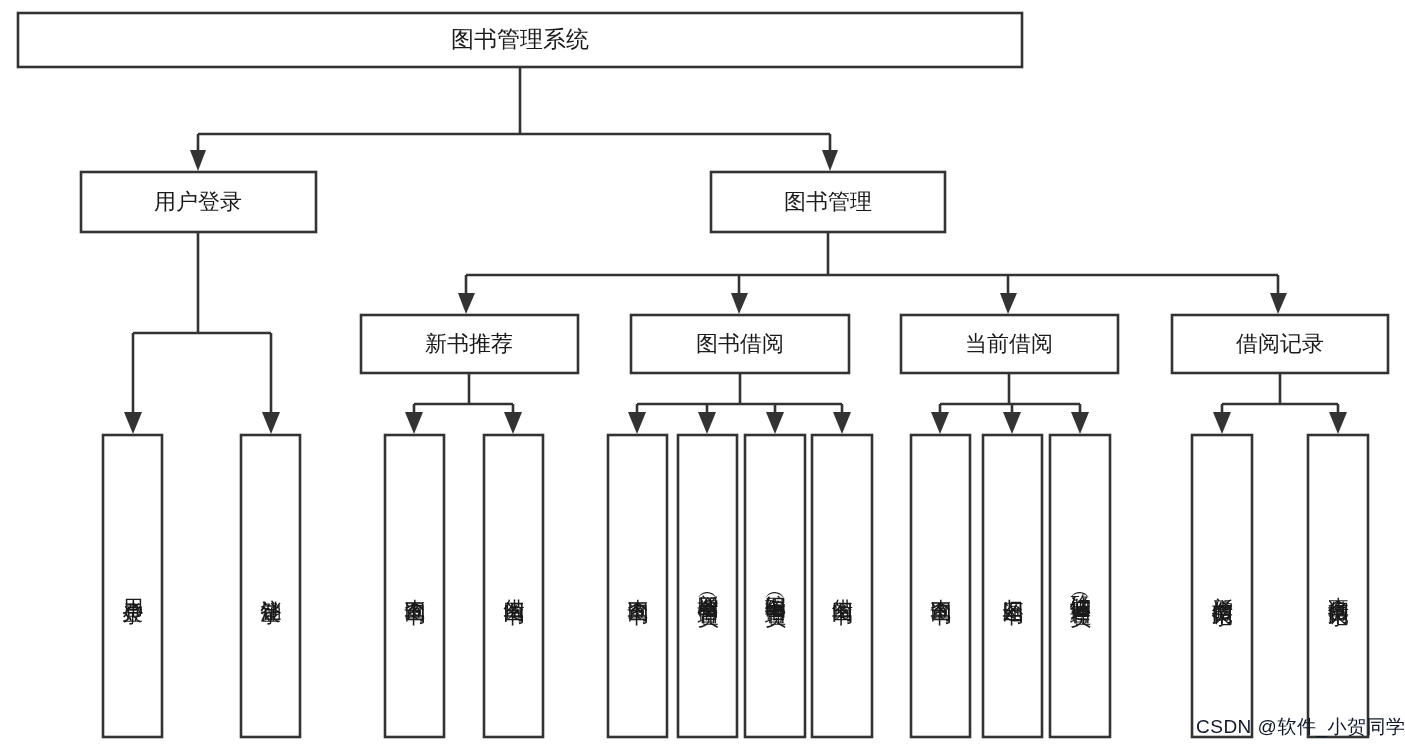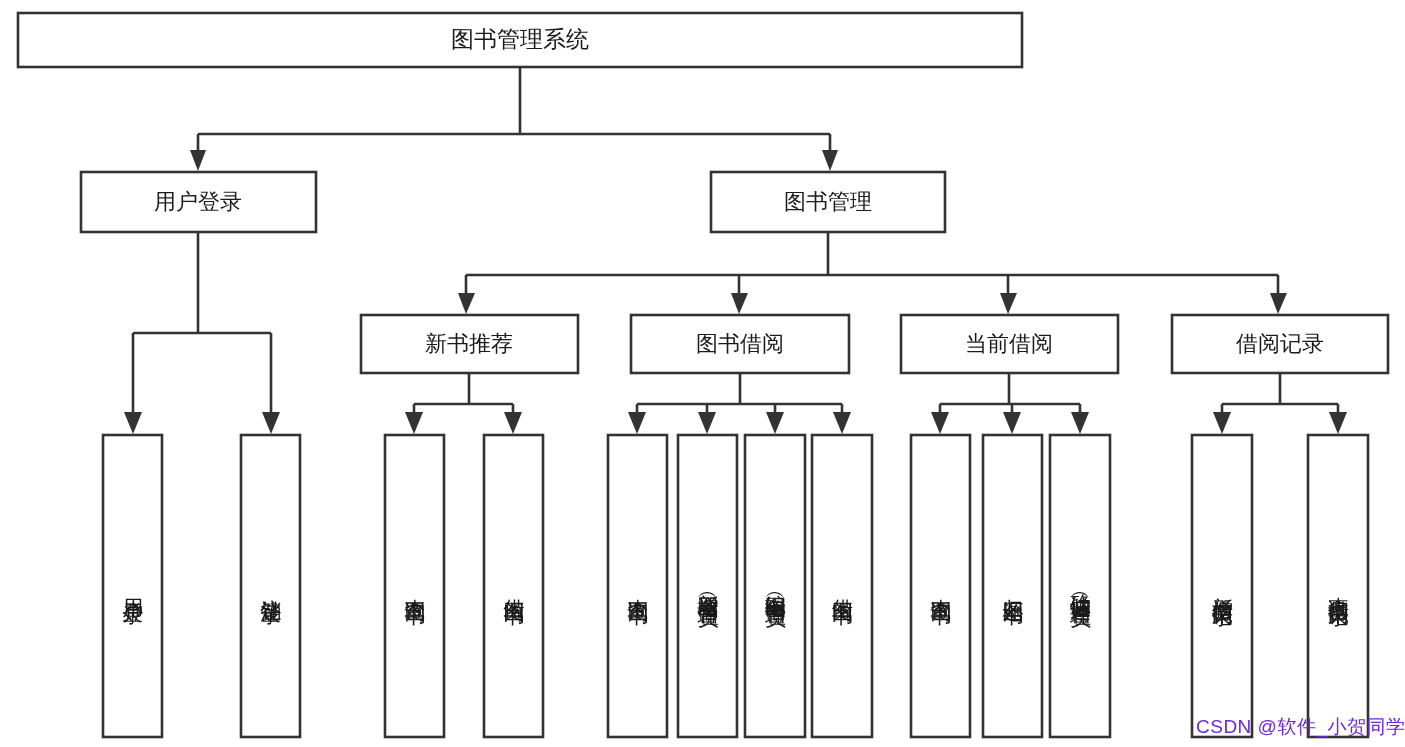--- a/index.html
+++ b/index.html
@@ -71,21 +71,21 @@
     line-height: 1.18;
     letter-spacing: 2px;
     color: #1a1a1a;
     white-space: nowrap;
     text-align: center;
   }
   .watermark {
     position: absolute;
     font-family: "Liberation Sans", "DejaVu Sans", sans-serif;
     font-size: 19px;
-    color: #6d28d9;
+    color: #0f172a;
     white-space: nowrap;
     letter-spacing: 0.5px;
   }
 </style>
 </head>
 <body>
 
 <div id="diagram-root">
 
   <svg id="tree-svg" viewBox="0 0 1405 747" xmlns="http://www.w3.org/2000/svg">

